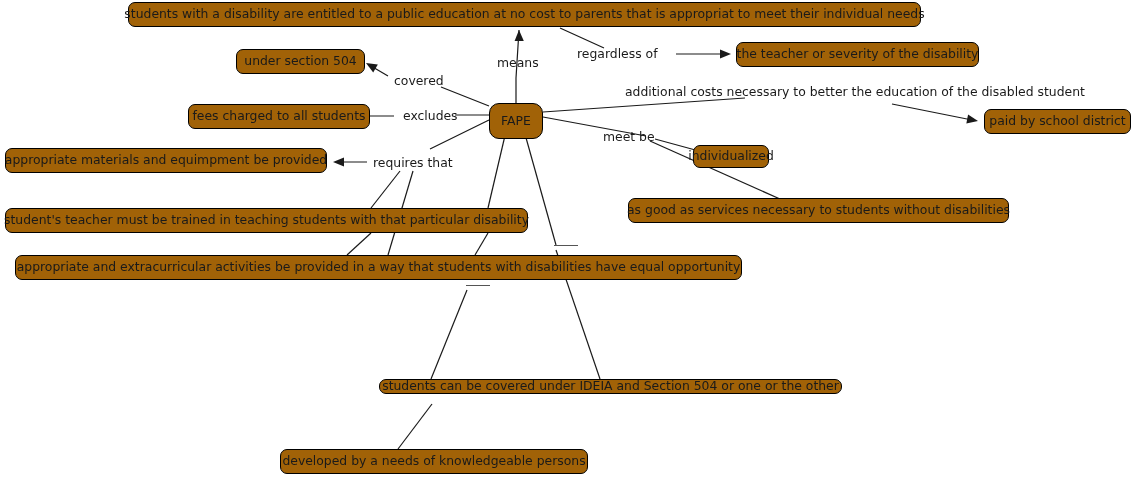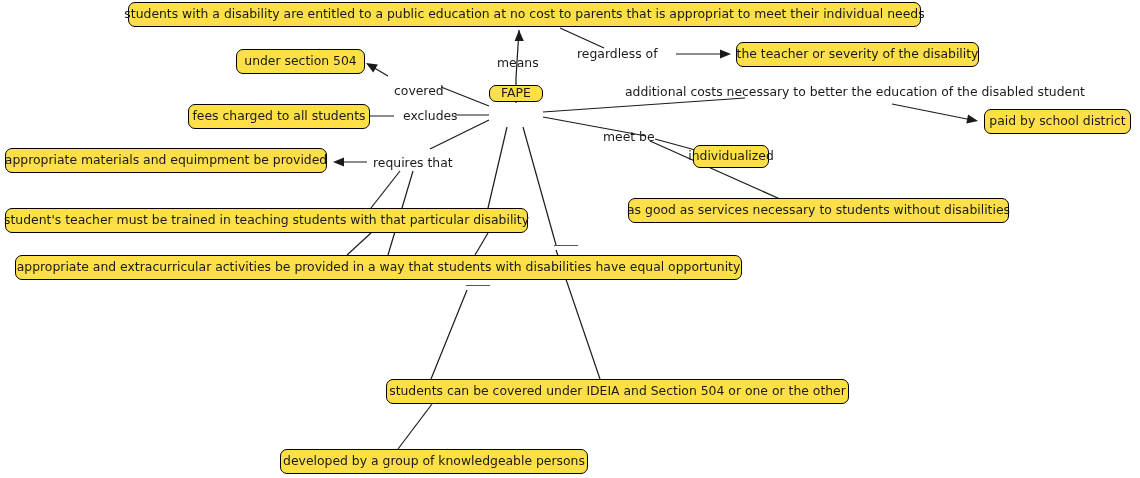--- a/index.html
+++ b/index.html
@@ -21,21 +21,21 @@
     position: absolute;
     left: 0;
     top: 0;
     width: 1140px;
     height: 478px;
     pointer-events: none;
   }
   .node {
     position: absolute;
     box-sizing: border-box;
-    background: #fde047;
+    background: #a16207;
     border: 1px solid #000000;
     border-radius: 7px;
     color: #1a1a1a;
     font-size: 12.4px;
     line-height: 1;
     white-space: nowrap;
     display: flex;
     align-items: center;
     justify-content: center;
     padding: 0 9px;
@@ -110,38 +110,38 @@
       </g>
       <g>
         <path d="M 556 250 L 600 379" fill="none" stroke="#1a1a1a" stroke-width="1.2"></path>
       </g>
       <g>
         <path d="M 432 404 L 398 449" fill="none" stroke="#1a1a1a" stroke-width="1.2"></path>
       </g>
     </svg>
 
   <div id="node-layer">
-      <div class="node" style="left: 489px; top: 85px; width: 54px; height: 17px;">FAPE</div>
+      <div class="node" style="left: 489px; top: 103px; width: 54px; height: 36px; border-radius: 10px;">FAPE</div>
       <div class="node" style="left: 128px; top: 2px; width: 793px; height: 25px;">students with a disability are entitled to a public education at no cost to parents that is appropriat to meet their individual needs</div>
       <div class="node" style="left: 736px; top: 42px; width: 243px; height: 25px;">the teacher or severity of the disability</div>
       <div class="node" style="left: 236px; top: 49px; width: 129px; height: 25px;">under section 504</div>
       <div class="node" style="left: 984px; top: 109px; width: 147px; height: 25px;">paid by school district</div>
       <div class="node" style="left: 172px; top: 104px; width: 182px; height: 25px; margin-left: 16px;">fees charged to all students</div>
       <div class="node" style="left: 693px; top: 145px; width: 76px; height: 23px;">individualized</div>
       <div class="node" style="left: 5px; top: 148px; width: 322px; height: 25px;">appropriate materials and equimpment be provided</div>
       <div class="node" style="left: 628px; top: 198px; width: 381px; height: 25px;">as good as services necessary to students without disabilities</div>
       <div class="node" style="left: 5px; top: 208px; width: 523px; height: 25px;">student's teacher must be trained in teaching students with that particular disability</div>
       <div class="node" style="left: 15px; top: 255px; width: 727px; height: 25px;">appropriate and extracurricular activities be provided in a way that students with disabilities have equal opportunity</div>
-      <div class="node" style="left: 379px; top: 379px; width: 463px; height: 25px; margin-left: 7px;">students can be covered under IDEIA and Section 504 or one or the other</div>
-      <div class="node" style="left: 280px; top: 449px; width: 308px; height: 25px;">developed by a group of knowledgeable persons</div>
+      <div class="node" style="left: 379px; top: 379px; width: 463px; height: 15px;">students can be covered under IDEIA and Section 504 or one or the other</div>
+      <div class="node" style="left: 280px; top: 449px; width: 308px; height: 25px;">developed by a needs of knowledgeable persons</div>
     </div>
   <div id="label-layer">
       <div class="linklabel" style="left: 497px; top: 57px;">means</div>
       <div class="linklabel" style="left: 577px; top: 48px;">regardless of</div>
-      <div class="linklabel" style="left: 394px; top: 85px;">covered</div>
+      <div class="linklabel" style="left: 394px; top: 75px;">covered</div>
       <div class="linklabel" style="left: 403px; top: 110px;">excludes</div>
       <div class="linklabel" style="left: 581px; top: 86px; margin-left: 44px;">additional costs necessary to better the education of the disabled student</div>
       <div class="linklabel" style="left: 603px; top: 131px;">meet be</div>
       <div class="linklabel" style="left: 373px; top: 157px;">requires that</div>
       <div class="linklabel" style="left: 554px; top: 245px; width: 24px; height: 1px; background: rgb(85, 85, 85);"></div>
       <div class="linklabel" style="left: 466px; top: 285px; width: 24px; height: 1px; background: rgb(85, 85, 85);"></div>
     </div>
 
 </div>
 

